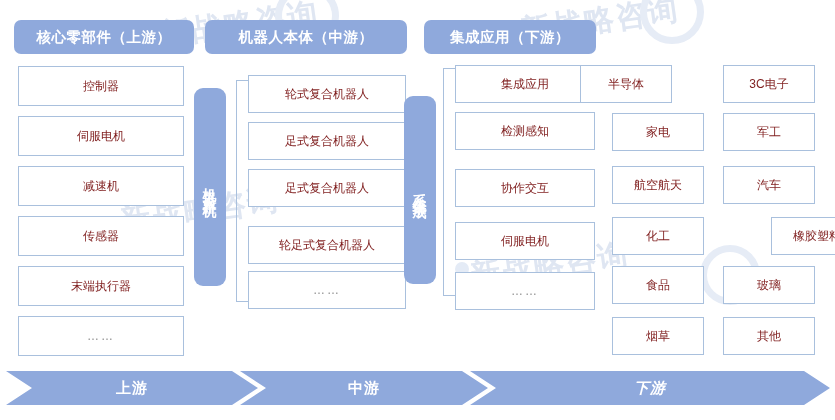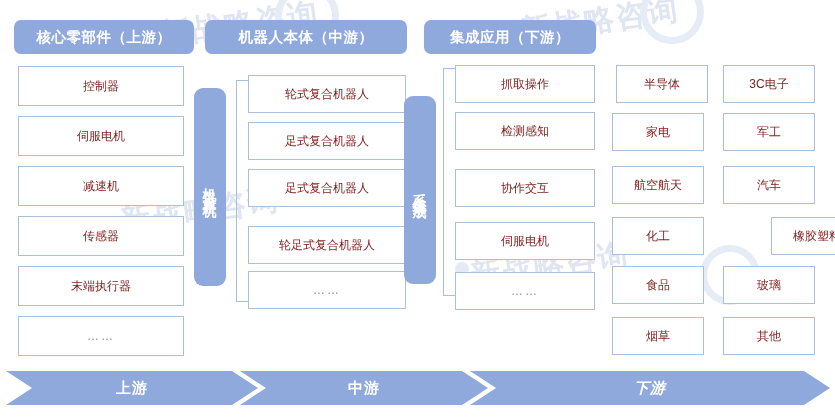--- a/index.html
+++ b/index.html
@@ -171,29 +171,29 @@
     <div class="box" style="left:248px; top:169px; width:158px; height:38px;">足式复合机器人</div>
     <div class="box" style="left:248px; top:226px; width:158px; height:38px;">轮足式复合机器人</div>
     <div class="box dots" style="left:248px; top:271px; width:158px; height:38px;">……</div>
   </div>
 
   <div class="vpill" style="left:404px; top:96px; width:32px; height:188px;">
     <span>系统集成</span>
   </div>
   <div class="bracket" style="left:443px; top:68px; width:14px; height:228px;"></div>
   <div>
-    <div class="box" style="left:455px; top:65px; width:140px; height:38px;">抓取操作</div>
+    <div class="box" style="left:455px; top:65px; width:140px; height:38px;">集成应用</div>
     <div class="box" style="left:455px; top:112px; width:140px; height:38px;">检测感知</div>
     <div class="box" style="left:455px; top:169px; width:140px; height:38px;">协作交互</div>
     <div class="box" style="left:455px; top:222px; width:140px; height:38px;">伺服电机</div>
     <div class="box dots" style="left:455px; top:272px; width:140px; height:38px;">……</div>
   </div>
 
   <div>
-    <div class="box" style="left:616px; top:65px; width:92px; height:38px;">半导体</div>
+    <div class="box" style="left:580px; top:65px; width:92px; height:38px;">半导体</div>
     <div class="box" style="left:612px; top:113px; width:92px; height:38px;">家电</div>
     <div class="box" style="left:612px; top:166px; width:92px; height:38px;">航空航天</div>
     <div class="box" style="left:612px; top:217px; width:92px; height:38px;">化工</div>
     <div class="box" style="left:612px; top:266px; width:92px; height:38px;">食品</div>
     <div class="box" style="left:612px; top:317px; width:92px; height:38px;">烟草</div>
   </div>
   <div>
     <div class="box" style="left:723px; top:65px; width:92px; height:38px;">3C电子</div>
     <div class="box" style="left:723px; top:113px; width:92px; height:38px;">军工</div>
     <div class="box" style="left:723px; top:166px; width:92px; height:38px;">汽车</div>

